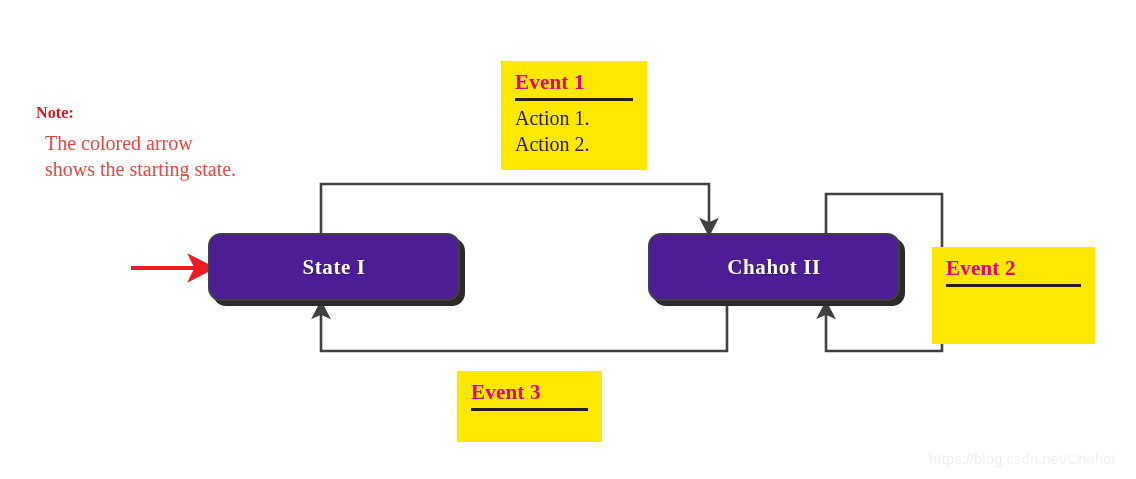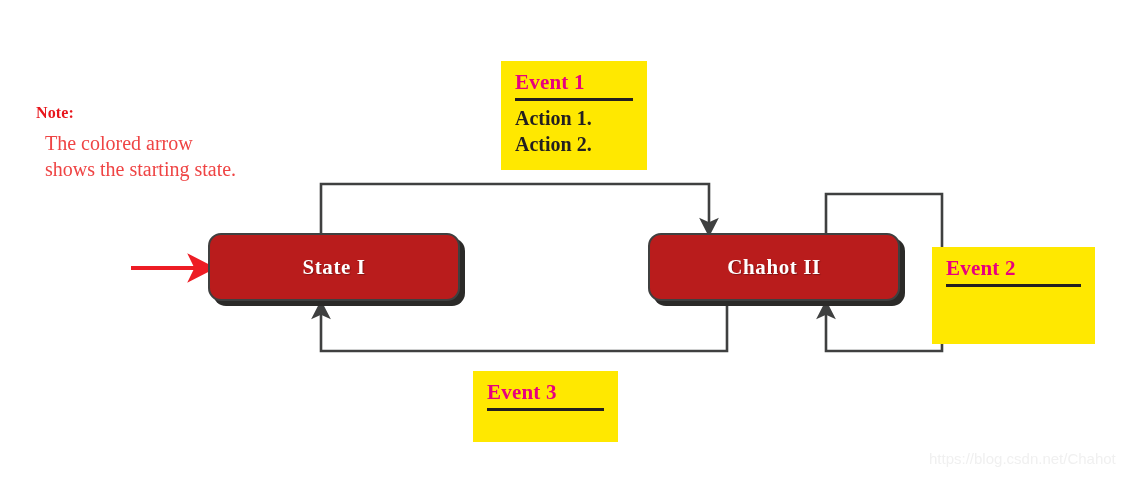--- a/index.html
+++ b/index.html
@@ -37,21 +37,21 @@
     font-size: 20px;
     color: #ef4444;
     line-height: 1.29;
     margin: 9px;
   }
 
   
   .state-box {
     position: absolute;
     box-sizing: border-box;
-    background: #b91c1c;
+    background: #4c1d95;
     border: 2px solid #3f4040;
     border-radius: 13px;
     box-shadow: 5px 5px 0 0 #2b2a28;
     display: flex;
     align-items: center;
     justify-content: center;
   }
   .state-label {
     font-family: "Liberation Serif", "DejaVu Serif", serif;
     font-weight: bold;
@@ -87,21 +87,21 @@
   }
   .event-actions {
     font-family: "Liberation Serif", "DejaVu Serif", serif;
     font-size: 20px;
     color: #231f20;
     line-height: 1.28;
     margin: 0;
   }
   #event-box-1 { left: 467px; top: 61px;  width: 146px; height: 109px; margin-left: 34px; }
   #event-box-2 { left: 932px; top: 247px; width: 163px; height: 97px; }
-  #event-box-3 { left: 473px; top: 371px; width: 145px; height: 71px; }
+  #event-box-3 { left: 457px; top: 371px; width: 145px; height: 71px; }
   #event-box-3 .event-rule { margin-bottom: 0; }
 
   
   #arrow-layer {
     position: absolute;
     left: 0;
     top: 0;
     width: 1136px;
     height: 479px;
     pointer-events: none;
@@ -152,21 +152,21 @@
     <span class="state-label">State I</span>
   </div>
 
   <div class="state-box" id="state-2">
     <span class="state-label">Chahot II</span>
   </div>
 
   <div class="event-box" id="event-box-1">
     <p class="event-title">Event 1</p>
     <div class="event-rule"></div>
-    <p class="event-actions" style="white-space: pre-line; font-weight: bold;">Action 1.
+    <p class="event-actions" style="white-space: pre-line;">Action 1.
 Action 2.</p>
   </div>
 
   <div class="event-box" id="event-box-2">
     <p class="event-title">Event 2</p>
     <div class="event-rule"></div>
   </div>
 
   <div class="event-box" id="event-box-3">
     <p class="event-title">Event 3</p>

